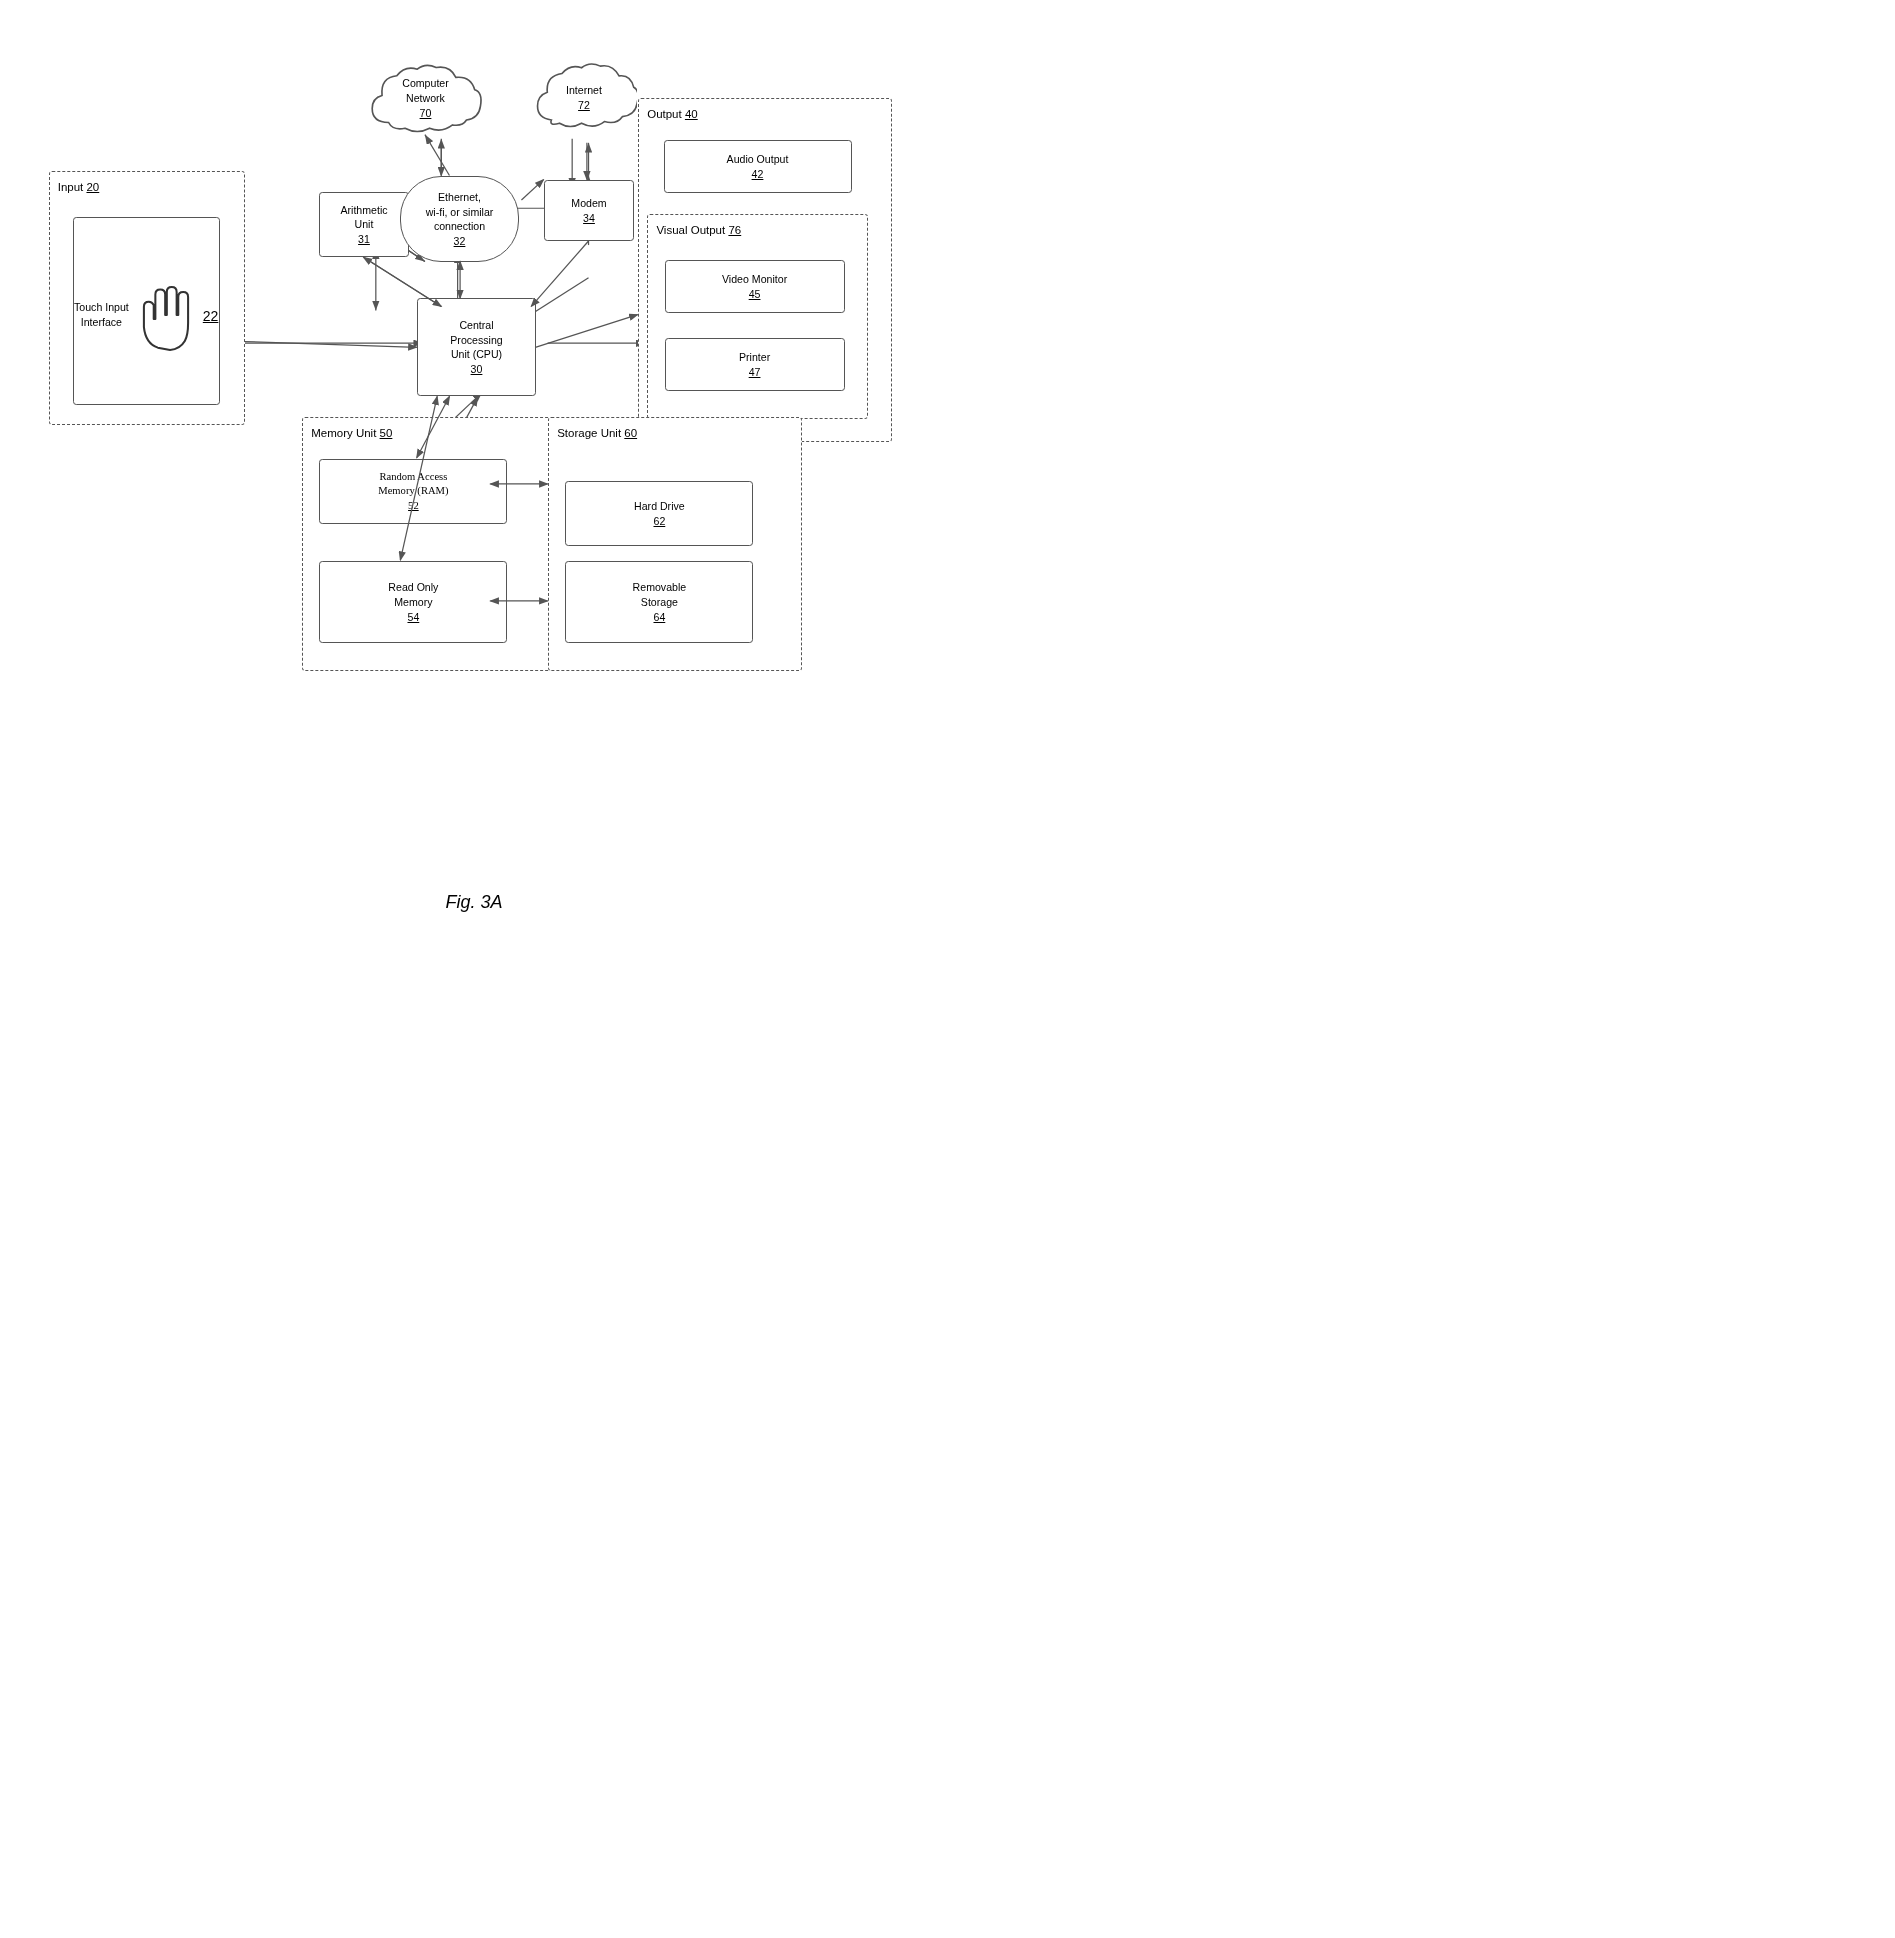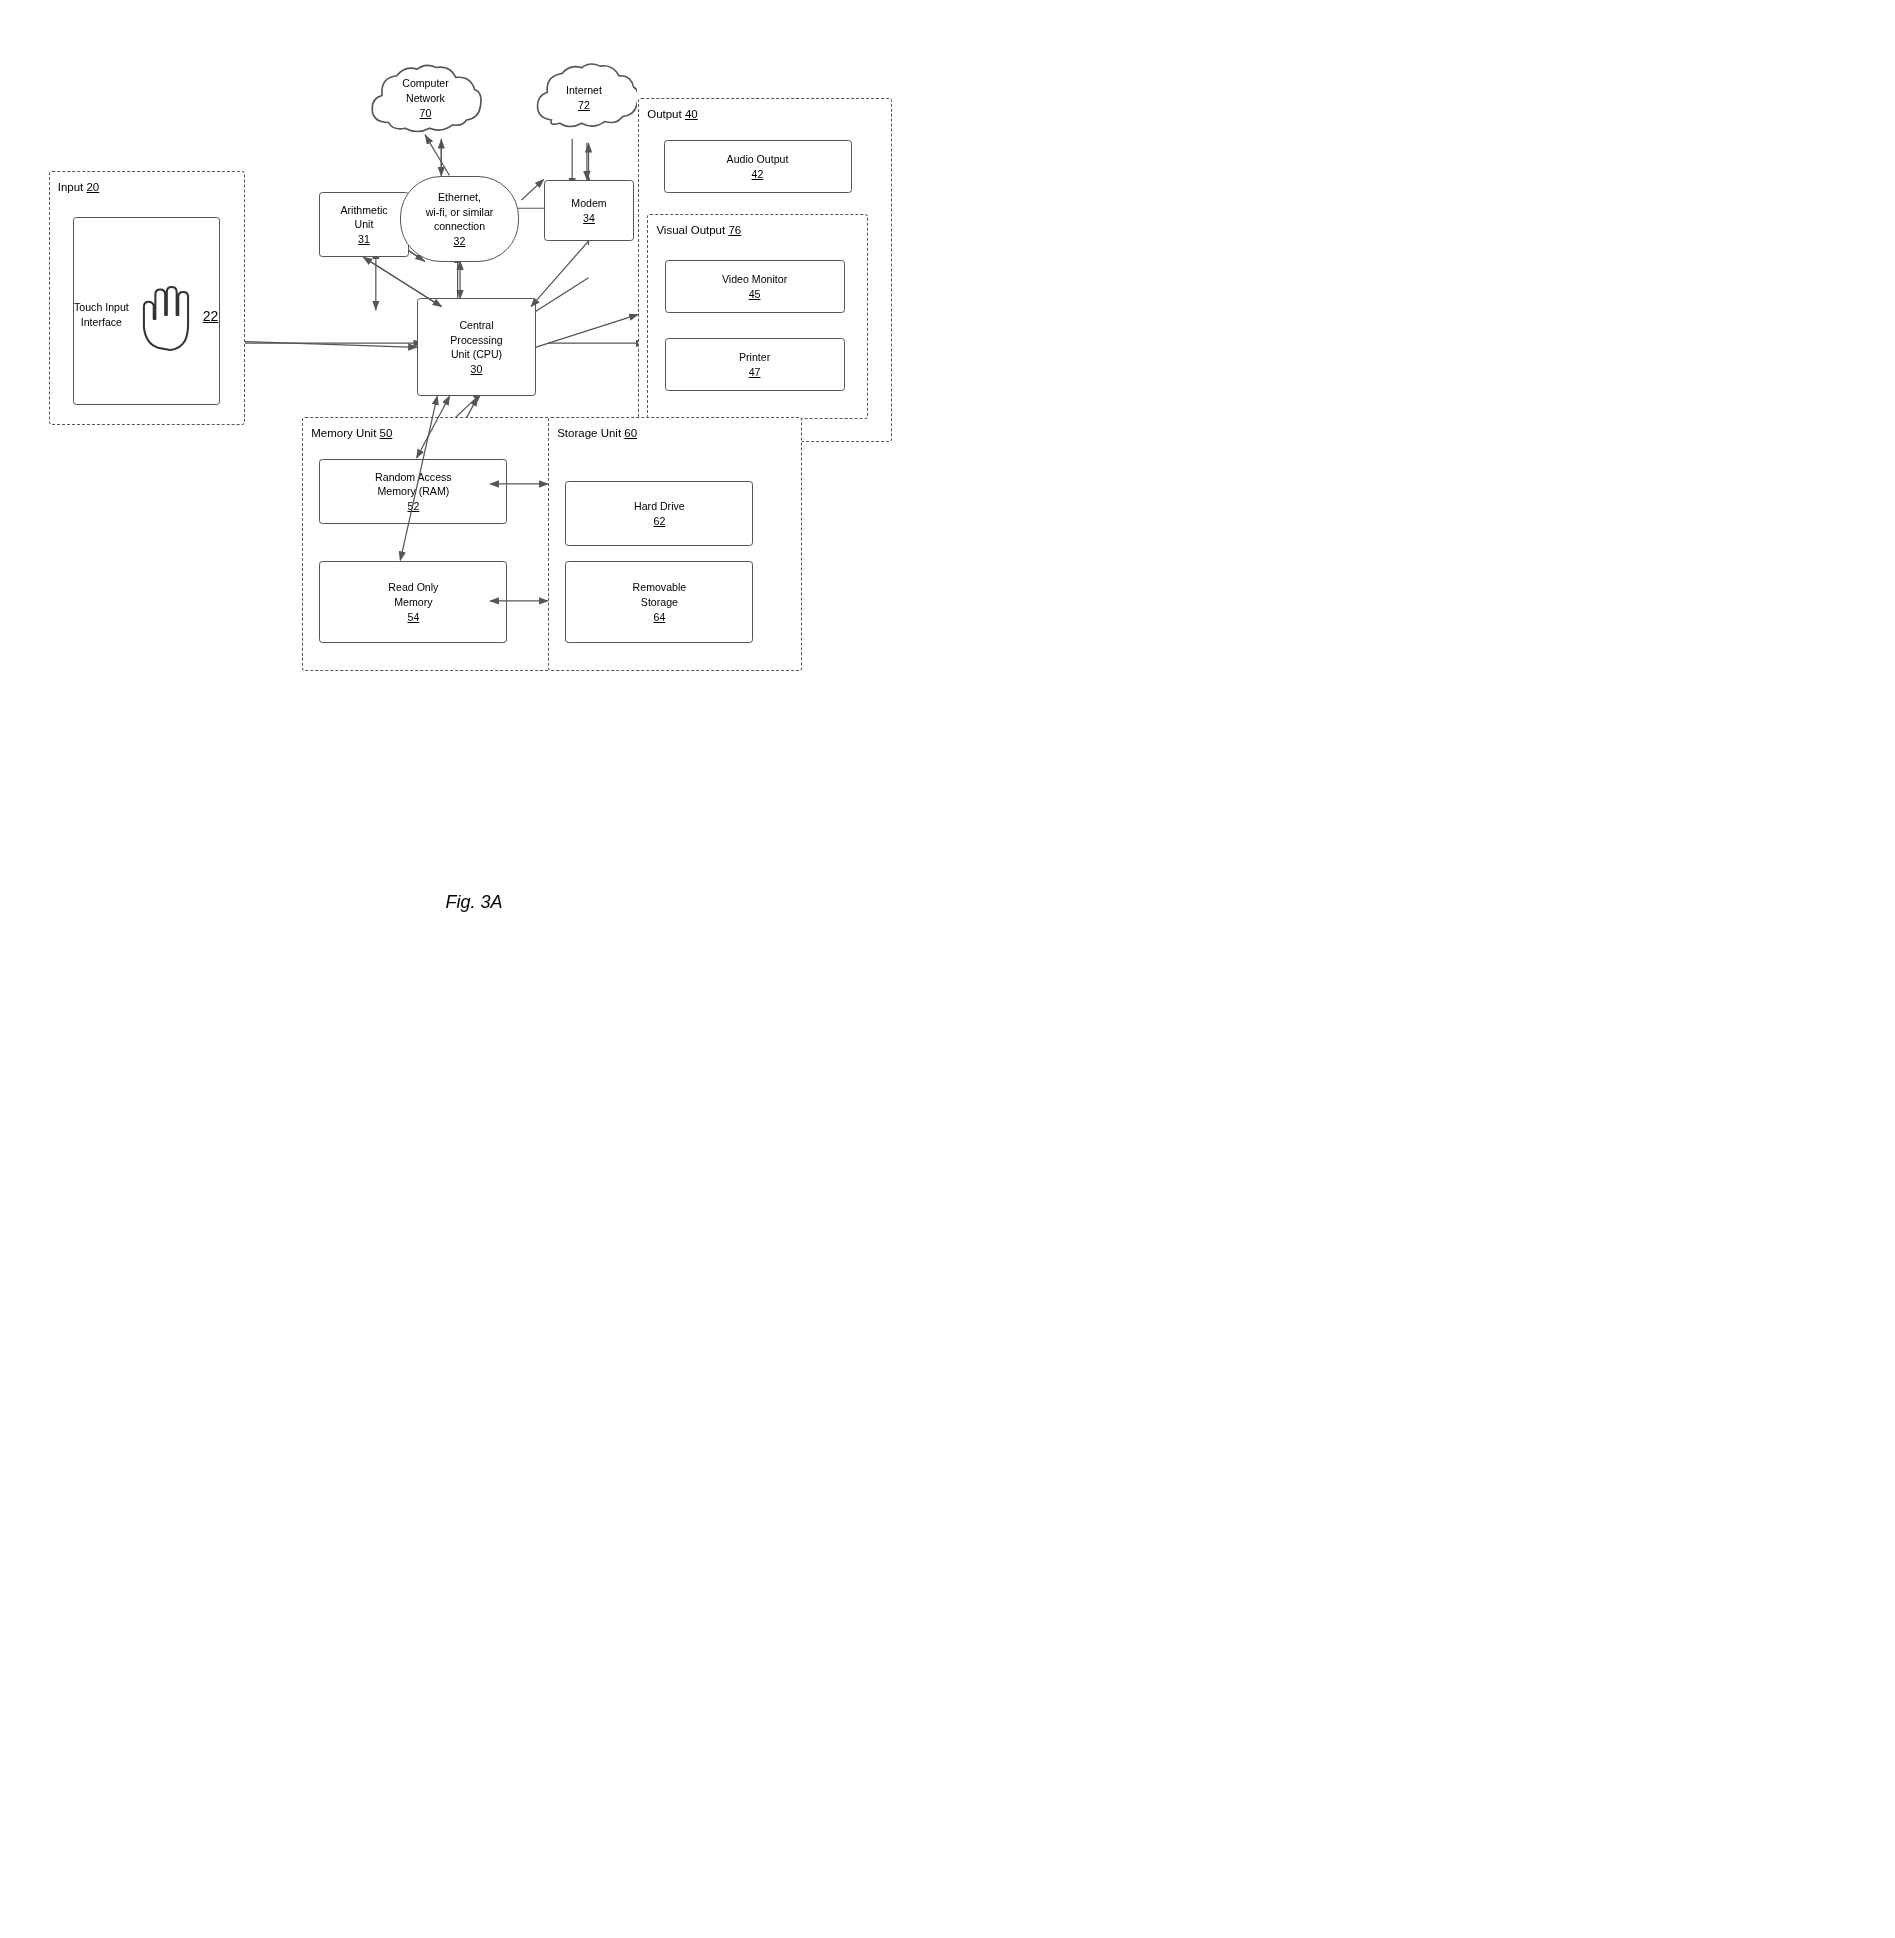--- a/index.html
+++ b/index.html
@@ -205,21 +205,21 @@
         <span class="box-label">Printer<br><span class="underline">47</span></span>
       </div>
     </div>
   </div>
 
   <div class="box" style="left:278px; top:401px; width:254px; height:254px; border-style:dashed;">
     <span class="box-label" style="position:absolute; top:6.5px; left:8.2px; font-size:11.5px;">
       Memory Unit <span class="underline">50</span>
     </span>
 
-    <div class="box box-solid" style="position:absolute; top:41px; left:16.4px; width:188px; height:65px; border-color:#555;">
+    <div class="box box-solid" style="position:absolute; top:41px; left:16.4px; width:188px; height:65px; border-color:#555;font-family:Liberation Serif, serif;">
       <span class="box-label">Random Access<br>Memory (RAM)<br><span class="underline">52</span></span>
     </div>
 
     <div class="box box-solid" style="position:absolute; top:143px; left:16.4px; width:188px; height:82px; border-color:#555;">
       <span class="box-label">Read Only<br>Memory<br><span class="underline">54</span></span>
     </div>
   </div>
 
   <div class="box" style="left:524px; top:401px; width:254px; height:254px; border-style:dashed;">
     <span class="box-label" style="position:absolute; top:6.5px; left:8.2px; font-size:11.5px;">

